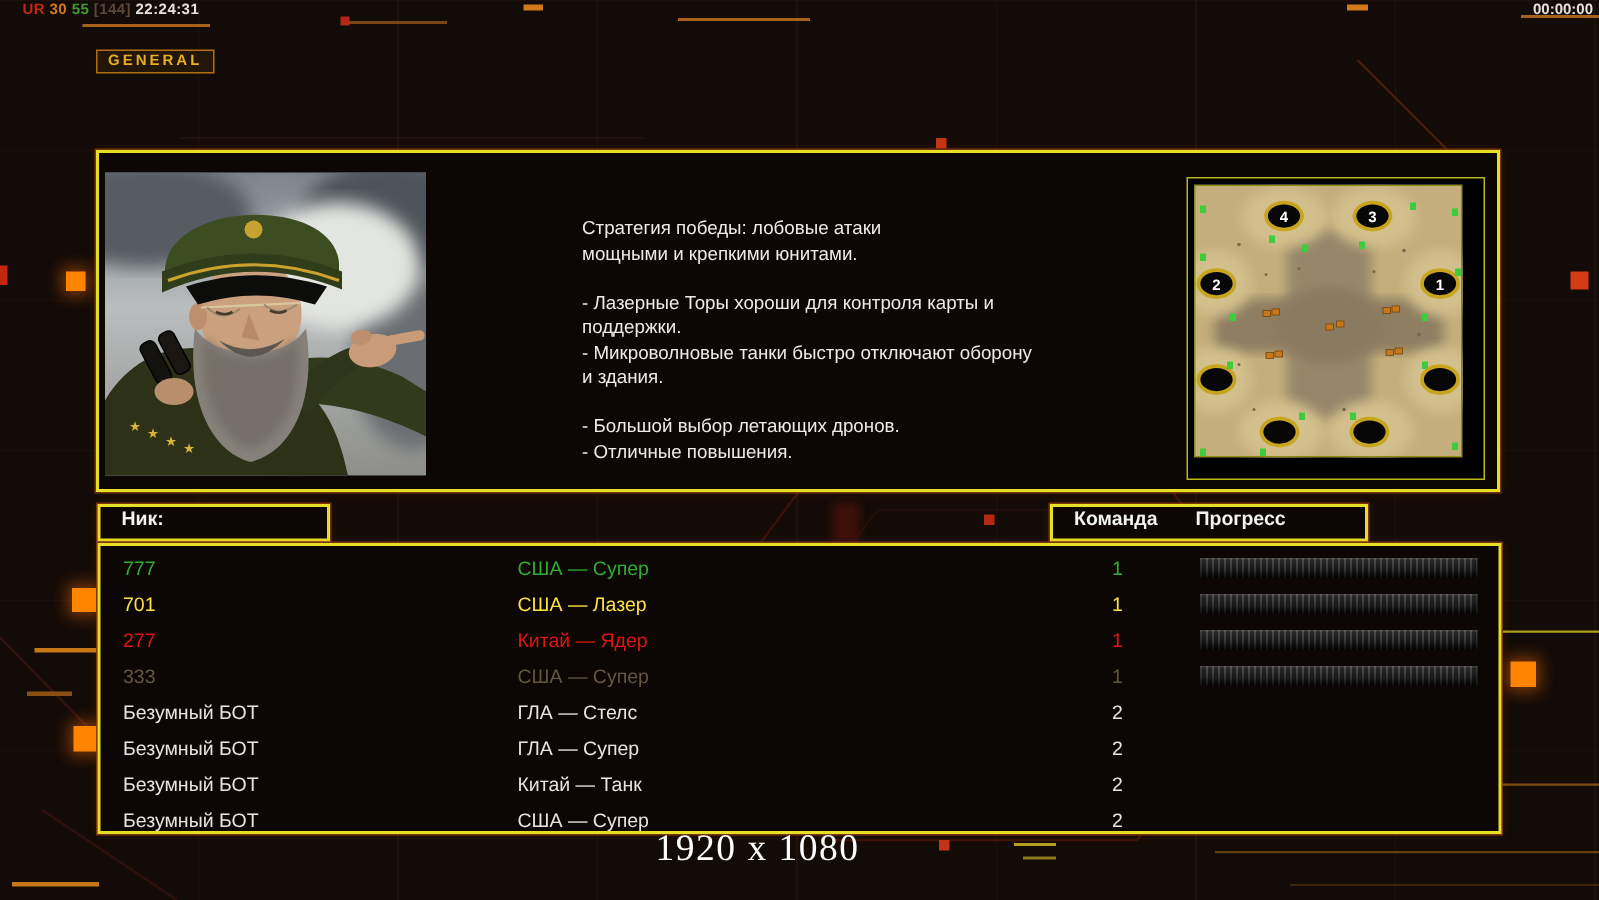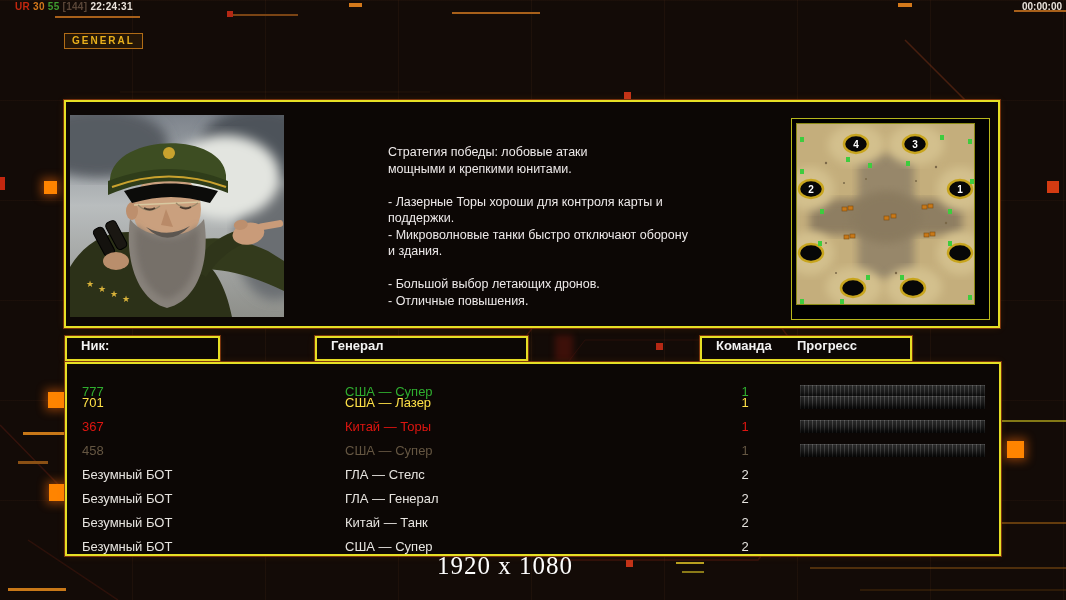--- a/index.html
+++ b/index.html
@@ -298,62 +298,59 @@
             <rect x="134" y="109" width="5" height="4"></rect>
         </g>
         <rect x="0.5" y="0.5" width="178" height="181" fill="none" stroke="#8a8a14" stroke-width="1"></rect>
       </svg>
     </div>
   </div>
 
   <div id="h-nick" class="hbox ybox">
     <span class="hl">Ник:</span>
   </div>
-  <div id="h-gen" class="hbox ybox">
-    <span class="hl">Генерал</span>
-  </div>
   <div id="h-team" class="hbox ybox">
     <span class="hl">Команда</span>
     <span class="hl2">Прогресс</span>
   </div>
 
   <div id="roster-panel" class="ybox">
-    <div class="trow" style="top: 3px; color: rgb(47, 174, 47); margin-top: 13px;">
+    <div class="trow" style="top: 3px; color: rgb(47, 174, 47);">
       <span class="c-nick">777</span>
       <span class="c-gen">США — Супер</span>
       <span class="c-team">1</span>
       <span class="c-bar"></span>
     </div>
     <div class="trow" style="top: 27px; color: #fde047;">
       <span class="c-nick">701</span>
       <span class="c-gen">США — Лазер</span>
       <span class="c-team">1</span>
       <span class="c-bar"></span>
     </div>
     <div class="trow" style="top: 51px; color: rgb(221, 21, 16);">
-      <span class="c-nick">367</span>
-      <span class="c-gen">Китай — Торы</span>
+      <span class="c-nick">277</span>
+      <span class="c-gen">Китай — Ядер</span>
       <span class="c-team">1</span>
       <span class="c-bar"></span>
     </div>
     <div class="trow" style="top: 75px; color: rgb(101, 86, 66);">
-      <span class="c-nick">458</span>
+      <span class="c-nick">333</span>
       <span class="c-gen">США — Супер</span>
       <span class="c-team">1</span>
       <span class="c-bar"></span>
     </div>
     <div class="trow" style="top: 99px; color: rgb(231, 228, 224);">
       <span class="c-nick">Безумный БОТ</span>
       <span class="c-gen">ГЛА — Стелс</span>
       <span class="c-team">2</span>
 
     </div>
     <div class="trow" style="top: 123px; color: rgb(231, 228, 224);">
       <span class="c-nick">Безумный БОТ</span>
-      <span class="c-gen">ГЛА — Генерал</span>
+      <span class="c-gen">ГЛА — Супер</span>
       <span class="c-team">2</span>
 
     </div>
     <div class="trow" style="top: 147px; color: rgb(231, 228, 224);">
       <span class="c-nick">Безумный БОТ</span>
       <span class="c-gen">Китай — Танк</span>
       <span class="c-team">2</span>
 
     </div>
     <div class="trow" style="top: 171px; color: rgb(231, 228, 224);">

